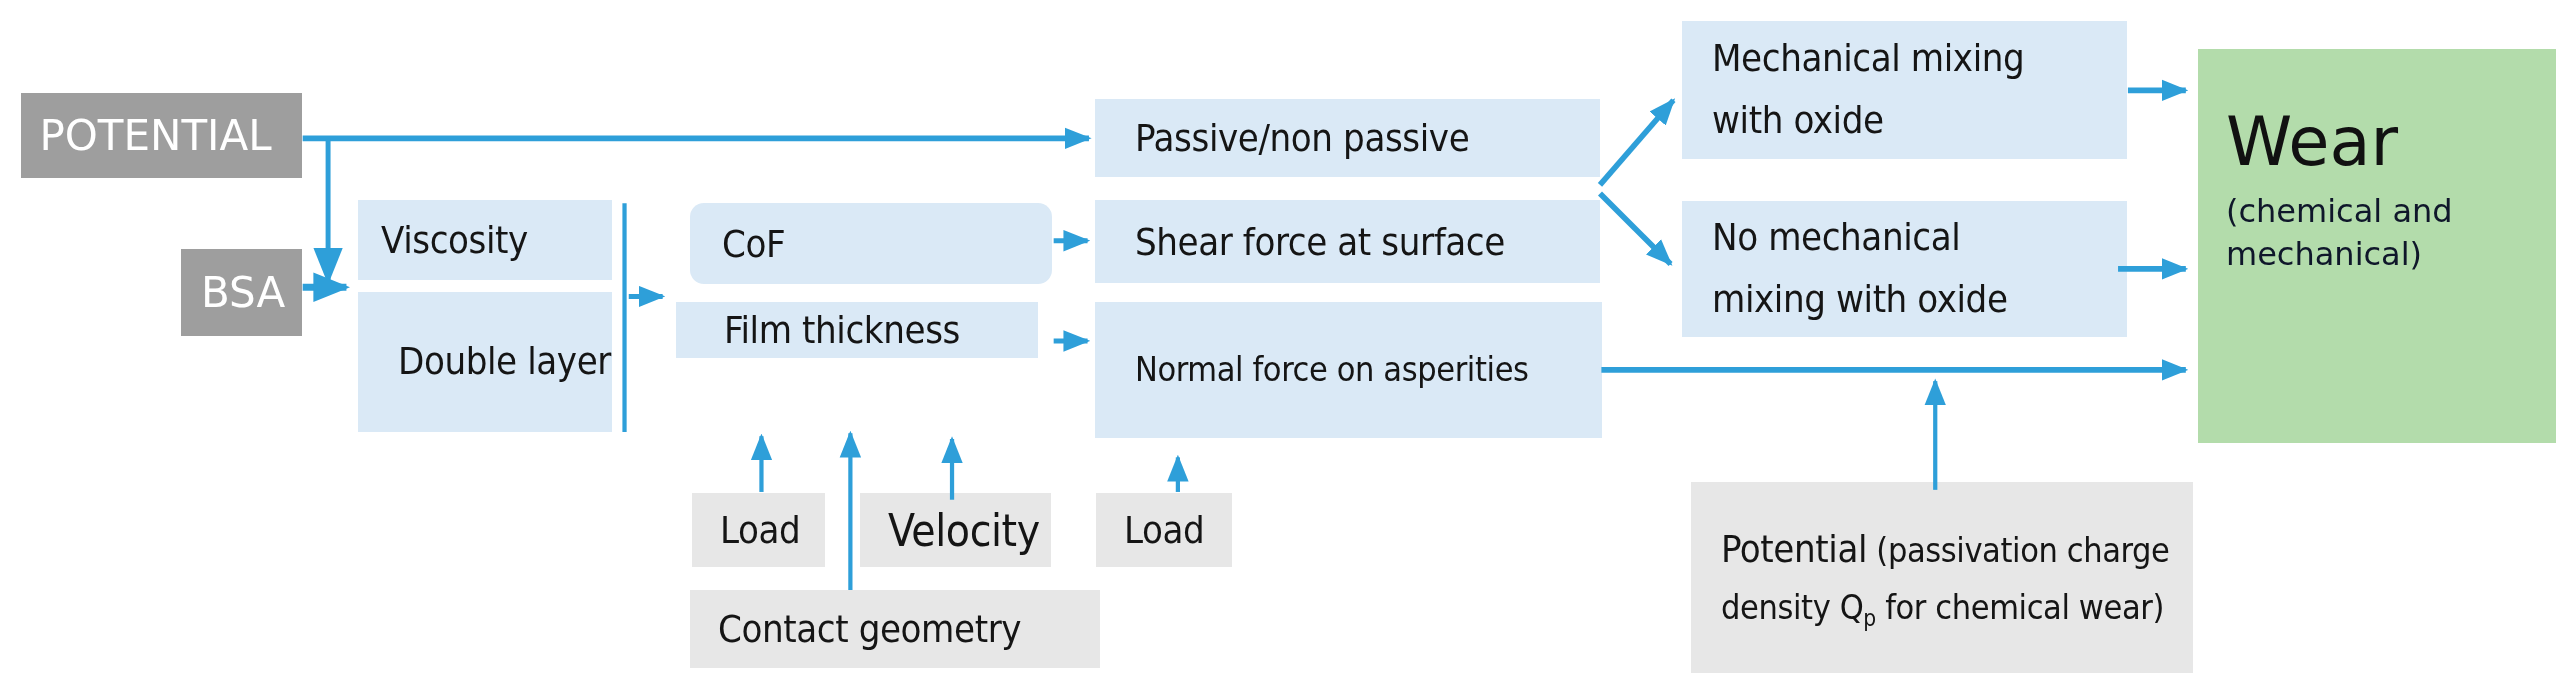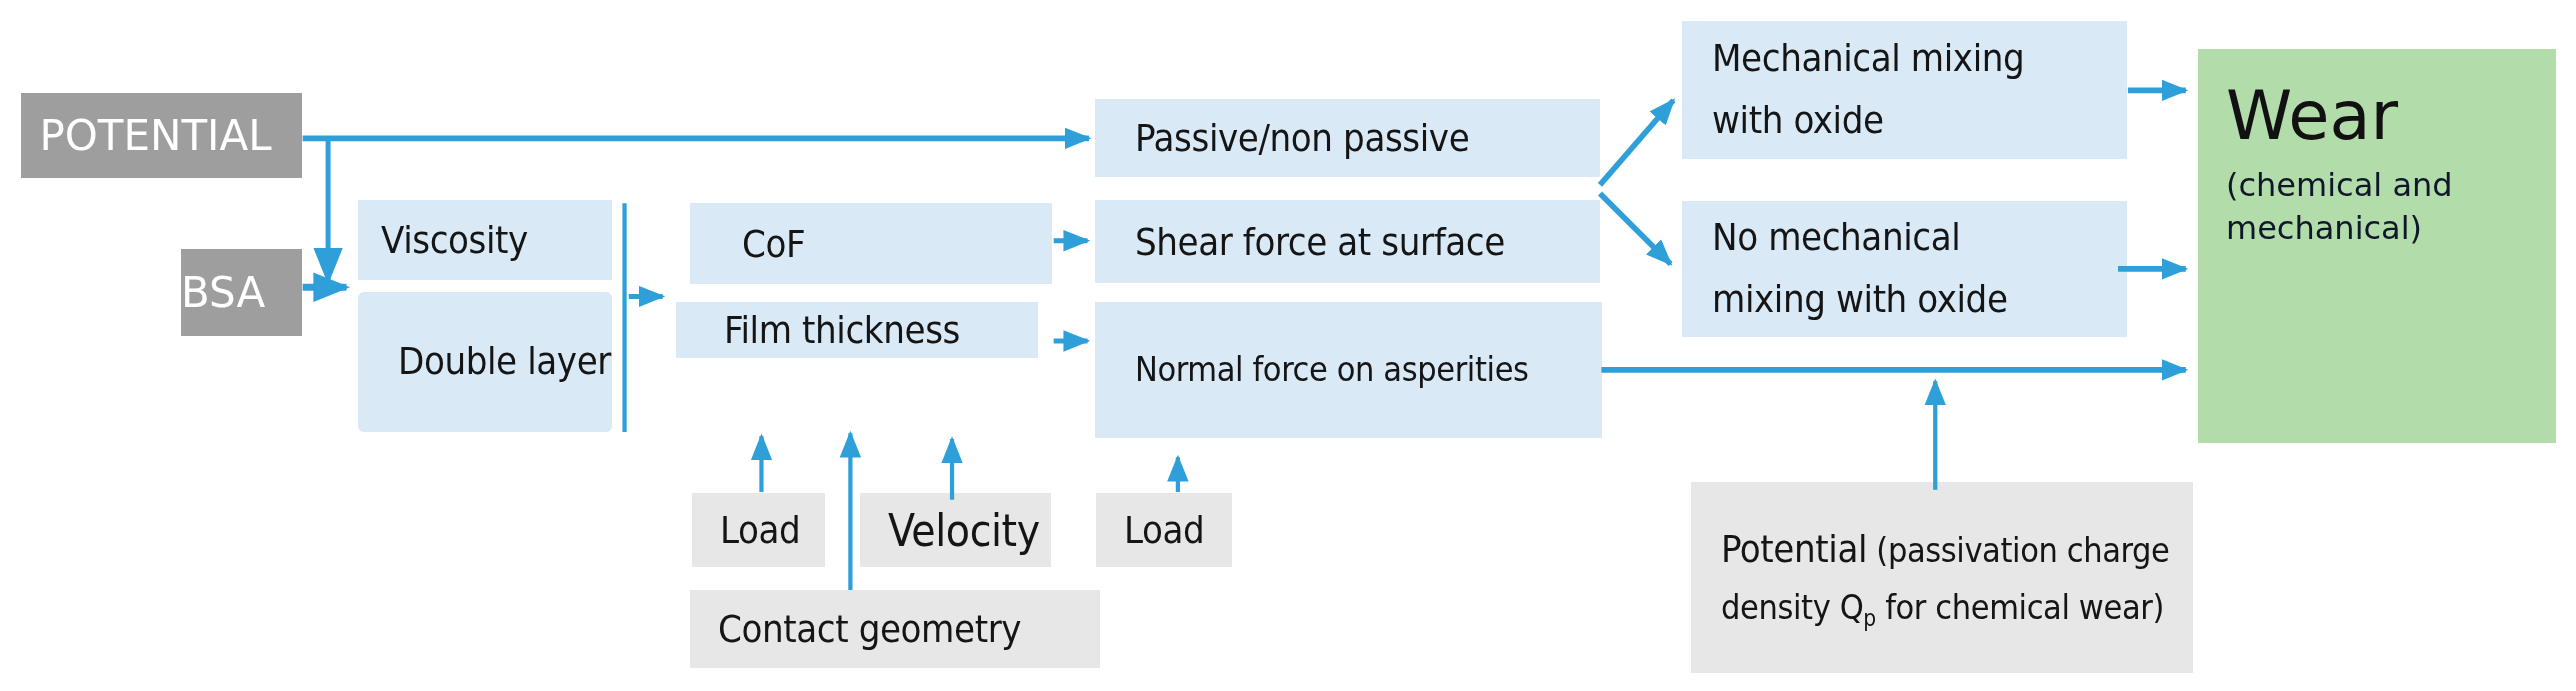--- a/index.html
+++ b/index.html
@@ -33,33 +33,33 @@
 </style>
 </head>
 <body>
 
 <div class="canvas">
 
   <div class="node gray-dark nowrap" style="left:21px;top:93px;width:281px;height:85px;font-size:42px;padding-left:18.4px;">
     <span class="txt">POTENTIAL</span>
   </div>
 
-  <div class="node gray-dark nowrap" style="left:181px;top:249px;width:121px;height:87px;font-size:42px;">
+  <div class="node gray-dark nowrap" style="left:181px;top:249px;width:121px;height:87px;font-size:42px;padding-left:20px;">
     <span class="txt">BSA</span>
   </div>
 
   <div class="node blue condensed nowrap" style="left:358px;top:200px;width:254px;height:80px;font-size:38px;padding-left:23px;">
     <span class="txt">Viscosity</span>
   </div>
 
-  <div class="node blue condensed" style="left:358px;top:292px;width:254px;height:140px;font-size:38px;padding-left:40px;line-height:1.62;border-radius:6px;">
+  <div class="node blue condensed" style="left:358px;top:292px;width:254px;height:140px;font-size:38px;padding-left:40px;line-height:1.62;">
     <span class="txt">Double layer</span>
   </div>
 
-  <div class="node blue condensed nowrap" style="left:690px;top:203px;width:362px;height:81px;font-size:38px;padding-left:52px;">
+  <div class="node blue condensed nowrap" style="left:690px;top:203px;width:362px;height:81px;font-size:38px;padding-left:32px;border-radius:14px;">
     <span class="txt">CoF</span>
   </div>
 
   <div class="node blue condensed nowrap" style="left:676px;top:302px;width:362px;height:56px;font-size:38px;padding-left:48px;">
     <span class="txt">Film thickness</span>
   </div>
 
   <div class="node blue condensed nowrap" style="left:1095px;top:99px;width:505px;height:78px;font-size:38px;padding-left:40px;">
     <span class="txt">Passive/non passive</span>
   </div>
@@ -73,21 +73,21 @@
   </div>
 
   <div class="node blue condensed" style="left:1682px;top:20.5px;width:445px;height:138px;font-size:38px;padding-left:30px;line-height:1.62;">
     <span class="txt" style="max-width:367px;">Mechanical mixing with oxide</span>
   </div>
 
   <div class="node blue condensed" style="left:1682px;top:201px;width:445px;height:136px;font-size:38px;padding-left:30px;line-height:1.62;">
     <span class="txt" style="max-width:367px;">No mechanical mixing with oxide</span>
   </div>
 
-  <div class="node green stack" style="left:2198px;top:49px;width:358px;height:394px;padding:31px 14px 0 28px;">
+  <div class="node green stack" style="left:2198px;top:49px;width:358px;height:394px;padding:57px 14px 0 28px;">
     <span class="wear-title">Wear</span>
     <span class="wear-sub">(chemical and mechanical)</span>
   </div>
 
   <div class="node gray-light condensed nowrap" style="left:692px;top:493px;width:133px;height:74px;font-size:38px;padding-left:28px;">
     <span class="txt">Load</span>
   </div>
 
   <div class="node gray-light condensed nowrap" style="left:860px;top:493px;width:191px;height:74px;font-size:44px;padding-left:28px;">
     <span class="txt">Velocity</span>

